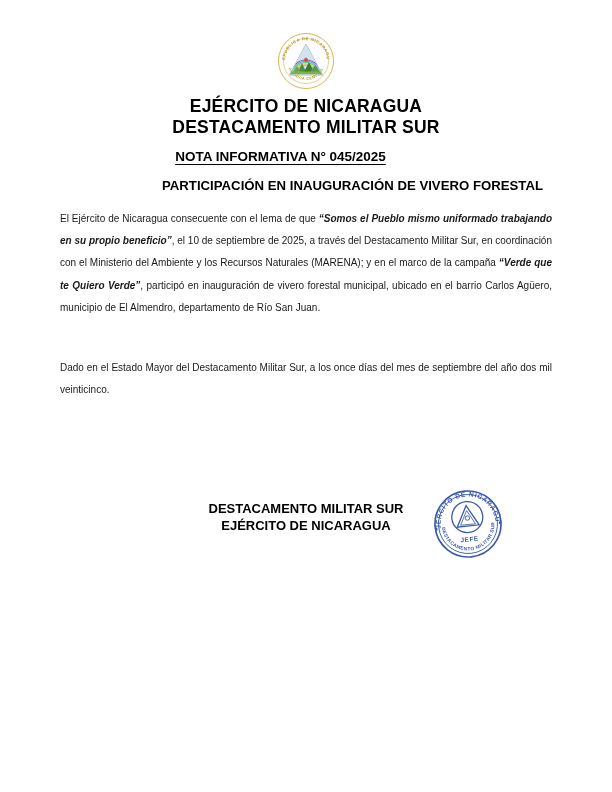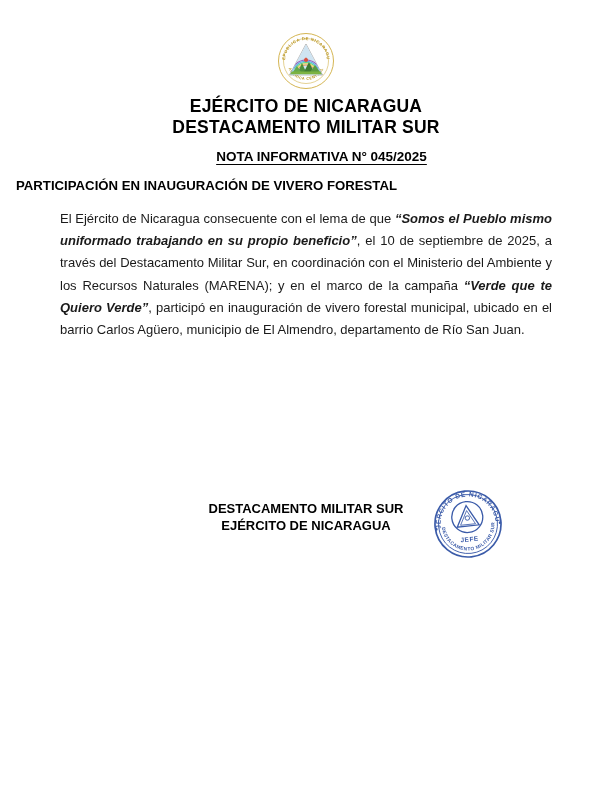--- a/index.html
+++ b/index.html
@@ -53,53 +53,52 @@
     line-height: 21px;
     color: #000;
   }
 
   .nota-line {
     position: absolute;
     top: 147px;
     left: 0;
     width: 561px;
     text-align: center;
-    padding-left: 41px;
   }
   .nota-text {
     font-size: 13.5px;
     font-weight: bold;
     text-decoration: underline;
     text-underline-offset: 3px;
     color: #000;
   }
 
   .subject-line {
     position: absolute;
     top: 176px;
-    left: 16px;
+    left: 3px;
     width: 540px;
-    text-align: left;
+    text-align: right;
   }
   .subject-text {
     font-size: 13.2px;
     font-weight: bold;
     color: #000;
   }
 
   
   .body-block {
     position: absolute;
     top: 208px;
     left: 60px;
     width: 492px;
   }
   p.para {
     margin: 0 0 20px 0;
-    font-size: 13px;
+    font-size: 10px;
     line-height: 22.2px;
     text-align: justify;
     text-justify: inter-word;
     color: #1a1a1a;
   }
   p.para.last-para {
     margin-bottom: 0;
   }
   p.para b {
     font-weight: bold;
@@ -204,20 +203,23 @@
     </p>
 
     <div class="gap-small"></div>
 
 
     <div class="gap-small"></div>
 
 
     <div class="gap-small"></div>
 
+    <p class="para last-para">
+      <span>Dado en el Estado Mayor del Destacamento Militar Sur, a los once días del mes de septiembre del año dos mil veinticinco.</span>
+    </p>
 
   </div>
 
   <div class="signature">
     <div class="sig-line">DESTACAMENTO MILITAR SUR</div>
     <div class="sig-line">EJÉRCITO DE NICARAGUA</div>
   </div>
 
   <div class="stamp">
     <svg viewBox="0 0 176 164" width="88" height="82" xmlns="http://www.w3.org/2000/svg">

